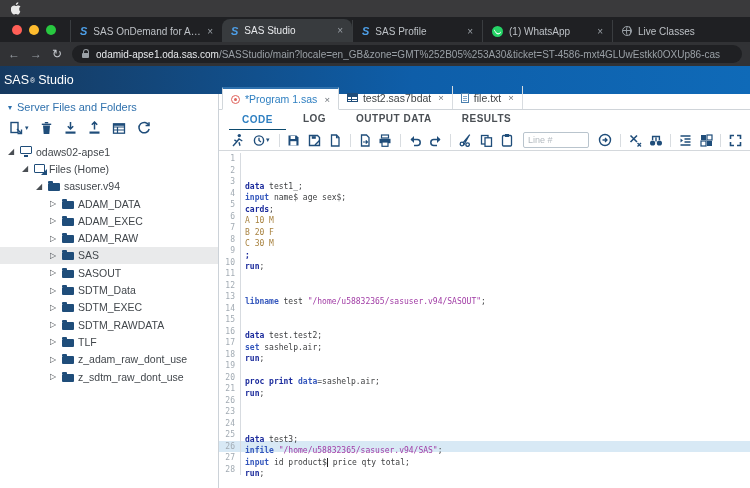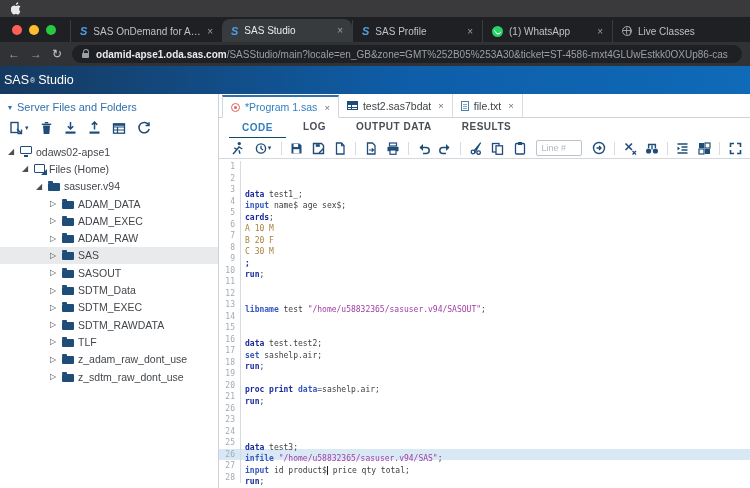--- a/index.html
+++ b/index.html
@@ -41,21 +41,21 @@
   
   .urlbar { height:24px; background:#313235; display:flex; align-items:center; padding:0 8px; gap:10px; flex:0 0 auto; }
   .nav-ic { color:#9aa0a6; font-size:12px; line-height:1; }
   .nav-ic.reload { color:#c7cbd0; }
   .omnibox { flex:1; height:18px; background:#1f2023; border-radius:9px; display:flex;
     align-items:center; gap:7px; padding:0 10px; overflow:hidden; }
   .lock { width:7px; height:5px; background:#9aa0a6; border-radius:1px; position:relative; margin-top:3px; }
   .lock::before { content:""; position:absolute; left:0.5px; top:-4px; width:4px; height:4px;
     border:1.4px solid #9aa0a6; border-bottom:none; border-radius:3px 3px 0 0; }
   .url { font-size:10px; white-space:nowrap; }
-  .url .domain { color:#e8eaed; font-weight:bold; }
+  .url .domain { color:#e8eaed; font-weight:normal; }
   .url .path { color:#9aa0a6; }
 
   
   .appheader { height:28px; background:linear-gradient(90deg,#16395f 0%,#0e5ea9 55%,#0f6ab8 100%);
     color:#fff; display:flex; align-items:center; padding-left:4px; font-size:12.5px; flex:0 0 auto; }
   .appheader sup { font-size:7px; margin:0 3px 0 1px; }
 
   
   .content { flex:1; display:flex; min-height:0; }
   .sidebar { width:219px; flex:0 0 auto; border-right:1px solid #ccd2d8; display:flex; flex-direction:column; background:#fff; }
@@ -72,21 +72,21 @@
   .ic-server::after { content:""; position:absolute; left:2.5px; bottom:-3.5px; width:4px; height:2px; background:#1f4d7a; }
   .ic-folder { width:12px; height:8px; background:#1f4d7a; border-radius:1px; position:relative; margin-top:2px; }
   .ic-folder::before { content:""; position:absolute; top:-2px; left:0; width:5px; height:2px; background:#1f4d7a; border-radius:1px 1px 0 0; }
   .ic-home { width:11px; height:9px; border:1.5px solid #1f4d7a; border-radius:1px; position:relative; }
   .ic-home::after { content:""; position:absolute; right:-2.5px; bottom:-2.5px; width:0; height:0;
     border:3.5px solid transparent; border-bottom-color:#1f4d7a; border-right-color:#1f4d7a; }
 
   .main { flex:1; display:flex; flex-direction:column; min-width:0; }
 
   
-  .ftabs { height:24px; display:flex; align-items:flex-end; border-bottom:1px solid #cfd4d9; padding-left:3px; flex:0 0 auto; }
+  .ftabs { height:16px; display:flex; align-items:flex-end; border-bottom:1px solid #cfd4d9; padding-left:3px; flex:0 0 auto; }
   .ftab { height:23px; display:flex; align-items:center; gap:5px; padding:0 8px; font-size:10.5px;
     color:#3f4447; border-right:1px solid #d8dce0; position:relative; }
   .ftab.active { border:1px solid #d2d7db; border-top:2px solid #2f71ad; border-bottom:1px solid #fff;
     margin-bottom:-1px; color:#2e7fc1; background:#fff; }
   .ftab-close { color:#6b7177; font-size:9.5px; margin-left:2px; }
   .ic-program { width:9px; height:9px; border:1.5px solid #e0635c; border-radius:50%; position:relative; }
   .ic-program::before { content:""; position:absolute; left:2px; top:2px; width:3px; height:3px; background:#e0635c; border-radius:50%; }
   .ic-table { width:11px; height:9px; border:1px solid #1f4d7a; background:linear-gradient(#1f4d7a 0 3px,#fff 3px); position:relative; }
   .ic-table::before { content:""; position:absolute; left:3.5px; top:0; bottom:0; border-left:1px solid #1f4d7a; }
   .ic-table::after { content:""; position:absolute; left:0; right:0; top:5px; border-top:1px solid #1f4d7a; }
@@ -100,21 +100,21 @@
     letter-spacing:.5px; color:#4a4f54; border-bottom:3px solid transparent; }
   .vtab.active { color:#2e7fc1; border-bottom:1px solid #0c4a6e; }
 
   
   .etoolbar { height:21px; display:flex; align-items:center; gap:4px; padding:0 6px 0 10px;
     border-bottom:1px solid #d4d8dc; flex:0 0 auto; }
   .tbtn { border:none; background:none; width:19px; height:18px; display:flex; align-items:center;
     justify-content:center; padding:0; cursor:default; }
   .tbtn svg { display:block; }
   .tsep { width:1px; height:13px; background:#d8dcе0; background:#d8dce0; margin:0 2px; }
-  .line-input { width:46px; height:16px; border:1px solid #b9c4cd; border-radius:2px; font-size:9px;
+  .line-input { width:66px; height:16px; border:1px solid #b9c4cd; border-radius:2px; font-size:9px;
     padding:0 4px; color:#3f4447; margin:0 4px; font-family:"Liberation Sans", sans-serif; }
   .line-input::placeholder { color:#b3bac0; }
 
   
   .editor { flex:1; position:relative; overflow:hidden; font-family:"DejaVu Sans Mono", monospace;
     font-size:8px; padding-top:2px; }
   .cl { height:11.5px; display:flex; align-items:center; white-space:pre; }
   .cl.cur { background:#d8e9f5; }
   .ln { width:22px; flex:0 0 auto; text-align:right; padding-right:5px; color:#a2abb3;
     border-right:1px solid #d7dbe0; align-self:stretch; display:flex; align-items:center; justify-content:flex-end; }

